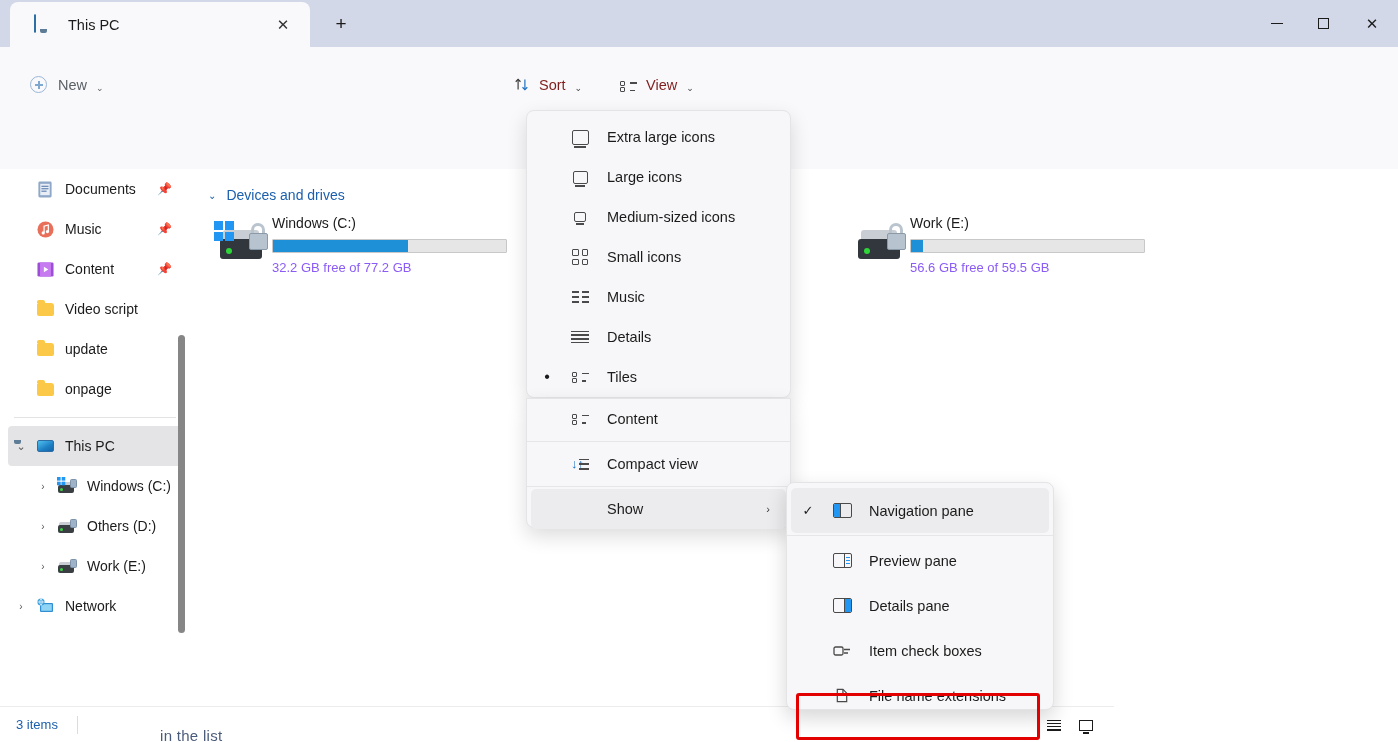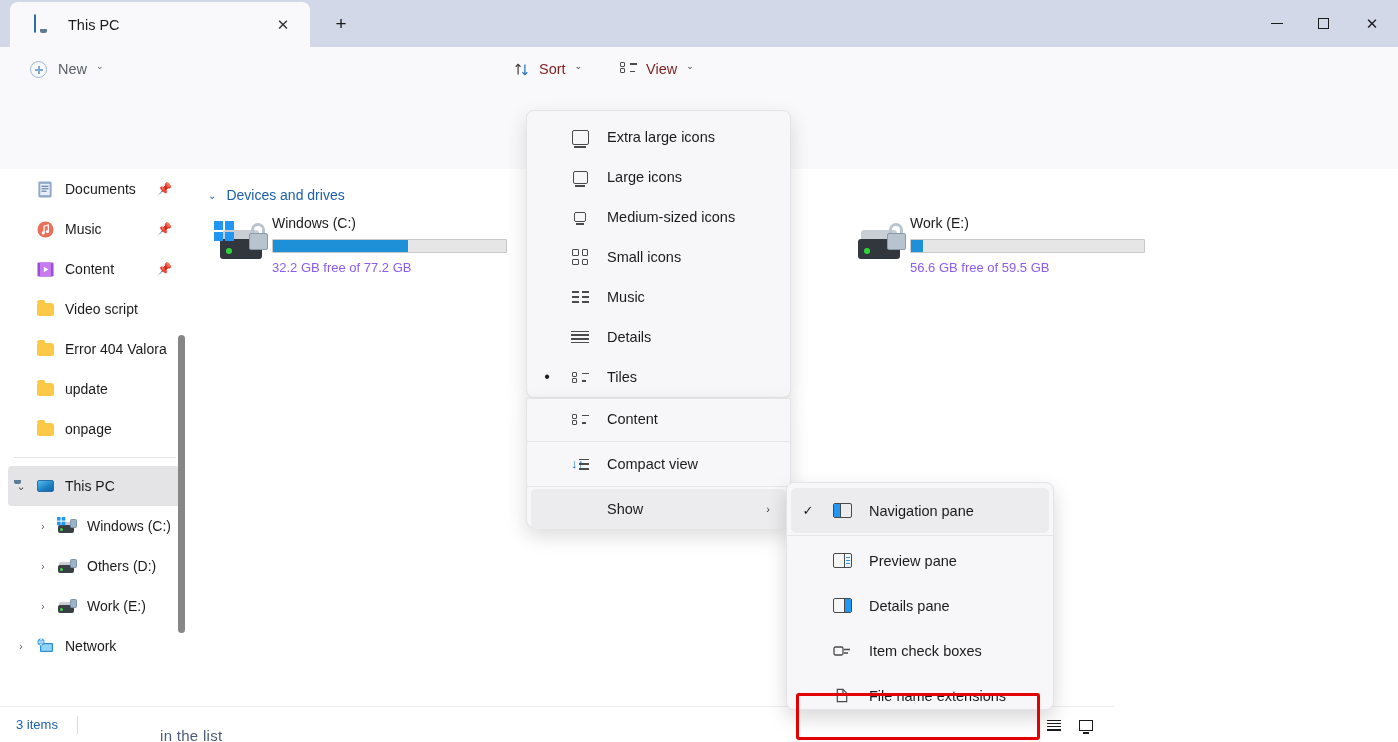--- a/index.html
+++ b/index.html
@@ -42,21 +42,21 @@
        font-size:13px; color:#1b1b1b; }
   .wc.close{ width:52px; font-size:15px; }
   .wc-sq{ width:11px; height:11px; border:1.3px solid #1b1b1b; }
   .wc-min{ width:12px; height:1.3px; background:#1b1b1b; }
 
   
   .cmdbar{
     position:absolute; left:0; top:47px; width:1398px; height:60px;
     background:#f9f9fb;
   }
-  .cb-item{ position:absolute; top:14px; height:32px; display:flex; align-items:flex-start;
+  .cb-item{ position:absolute; top:14px; height:32px; display:flex; align-items:flex-end;
             border-radius:4px; padding:0 8px; color:#1b1b1b; font-size:14px; }
   .cb-sep{ position:absolute; top:62px; width:1px; height:26px; background:#e1e1e4; }
   .newbtn{ left:22px; }
   .plus-circle{ width:17px; height:17px; border:1.3px solid #9ab6d8; border-radius:50%;
     position:relative; }
   .plus-circle:before,.plus-circle:after{ content:""; position:absolute; background:#7fa8d0; }
   .plus-circle:before{ left:3.5px; top:7.3px; width:8px; height:1.4px; }
   .plus-circle:after{ left:7.3px; top:3.5px; width:1.4px; height:8px; }
   .newlabel{ margin-left:11px; font-size:14.5px; color:#5b6066; }
   .chev{ margin-left:9px; font-size:9px; color:#5b6066; }
@@ -421,27 +421,20 @@
     </div>
 
     <div class="side-item">
       <span class="twisty blank">›</span>
       <span class="si-icon">
           <span class="folder"></span>
         </span>
       <span class="si-label">Video script</span>
     </div>
 
-    <div class="side-item">
-      <span class="twisty blank">›</span>
-      <span class="si-icon">
-          <span class="folder"></span>
-        </span>
-      <span class="si-label">Error 404 Valora</span>
-    </div>
 
     <div class="side-item">
       <span class="twisty blank">›</span>
       <span class="si-icon">
           <span class="folder"></span>
         </span>
       <span class="si-label">update</span>
     </div>
 
     <div class="side-item">

